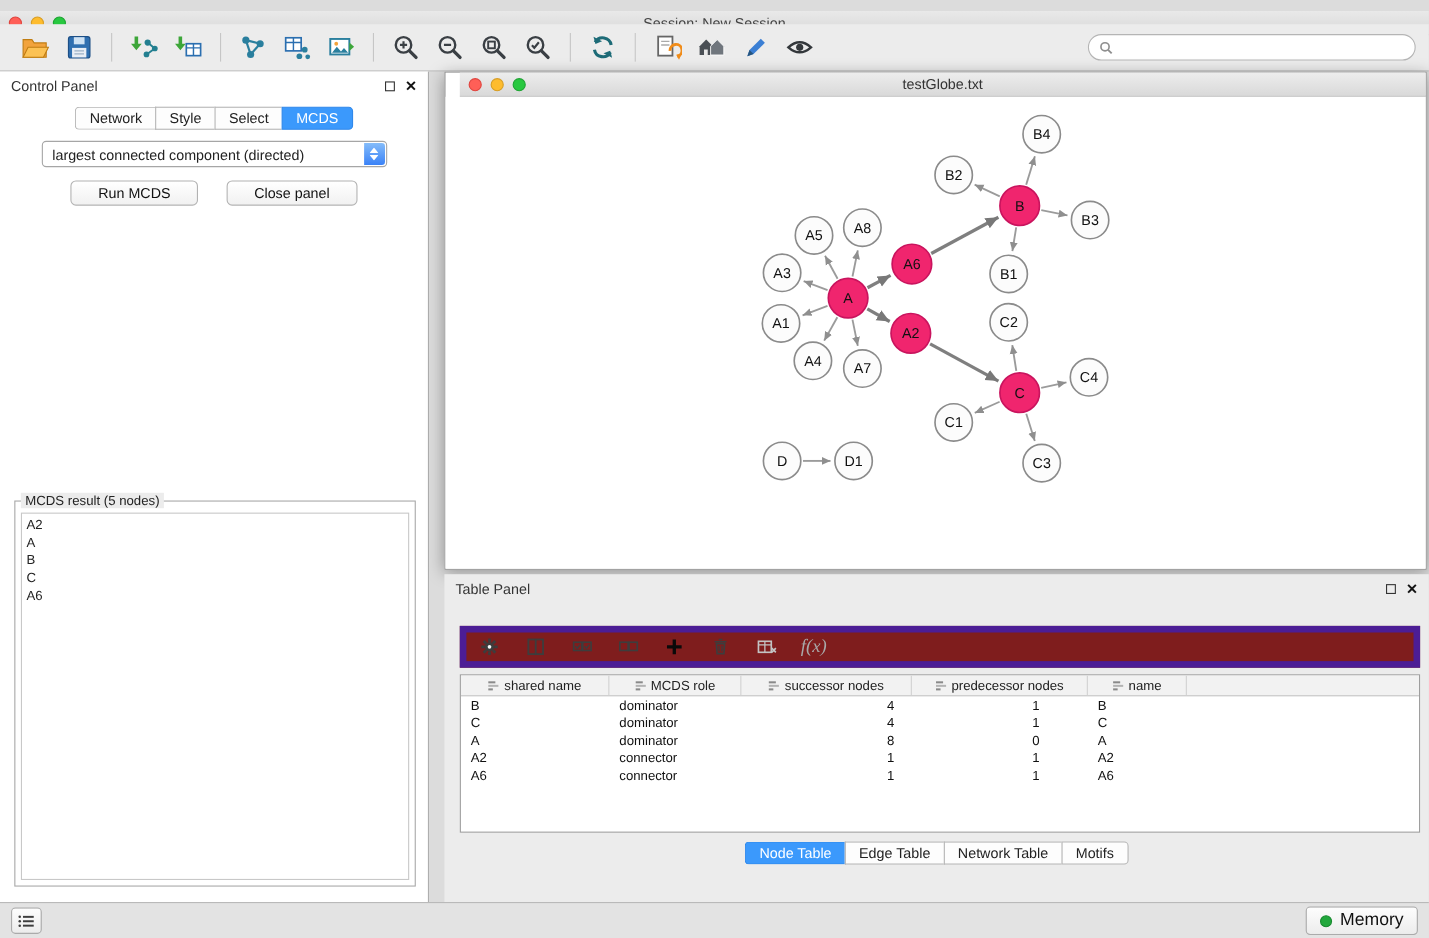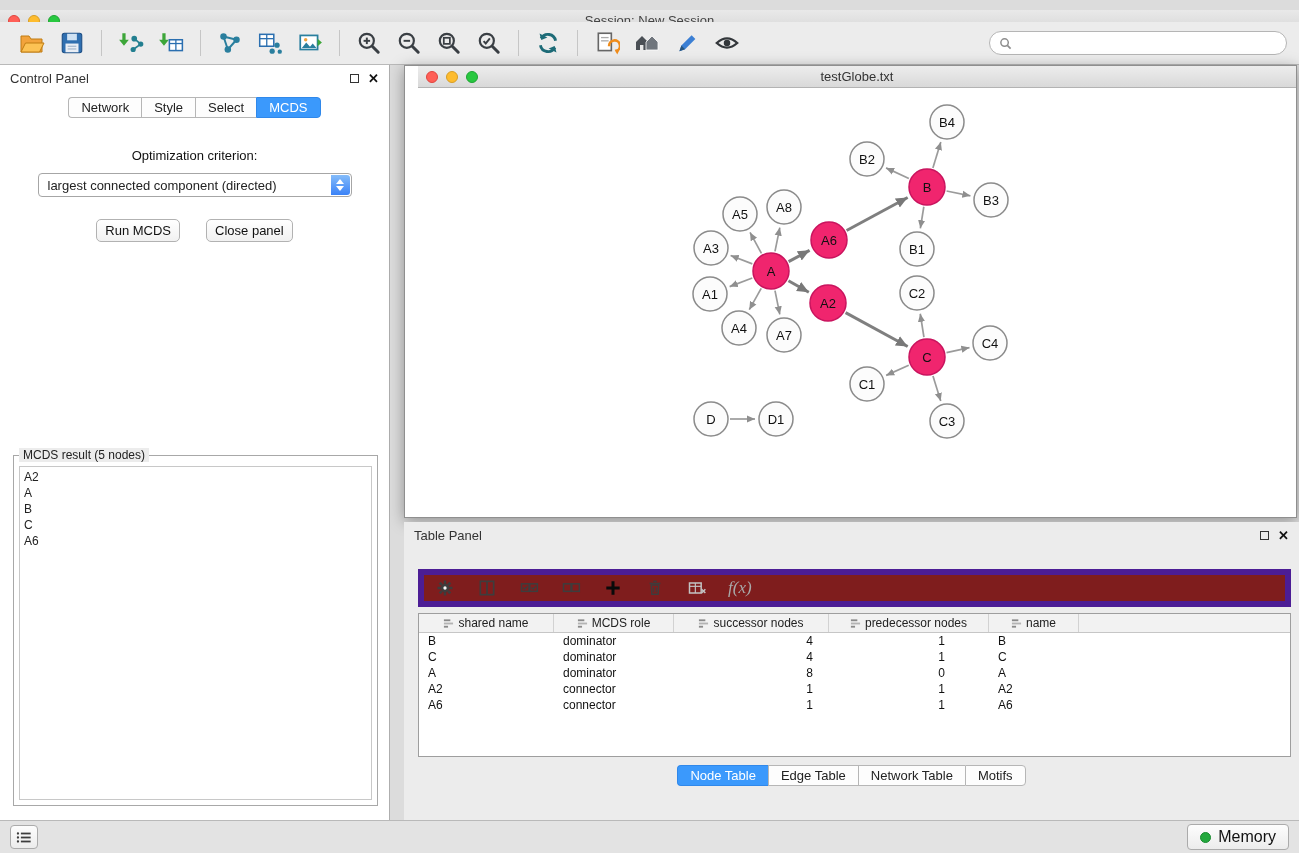--- a/index.html
+++ b/index.html
@@ -39,22 +39,22 @@
   .tab:last-child{ border-radius:0 4px 4px 0; border-right-width:1px; }
   .tab.active{ background:#3b99fc; border-color:#3088ea; color:#fff; }
   .opt-label { text-align:center; margin-top:30px; font-size:13px; color:#111; }
   .combo { margin:10px auto 0 auto; width:314px; height:24px; background:#fff; border:1px solid #a6a6a6;
     border-radius:4px; position:relative; display:flex; align-items:center; padding:0 24px 0 9px; font-size:13px; }
   .combo-text { white-space:nowrap; overflow:hidden; }
   .combo-btn { position:absolute; right:1px; top:1px; bottom:1px; width:19px;
     background:linear-gradient(#84bcfa,#3a82f7); border-radius:0 3px 3px 0;
     display:flex; flex-direction:column; align-items:center; justify-content:center; gap:2px; }
   .btn-row { display:flex; justify-content:center; gap:26px; margin-top:12px; }
-  .mac-btn { padding:3px 8px; font-size:13px; background:linear-gradient(#ffffff,#f1f1f1);
-    border:1px solid #b2b2b2; border-radius:5px; color:#111; cursor:default;margin-top:10px; }
+  .mac-btn { padding:3px 24px; font-size:13px; background:linear-gradient(#ffffff,#f1f1f1);
+    border:1px solid #b2b2b2; border-radius:5px; color:#111; cursor:default; }
   .result-group { position:absolute; left:13px; right:11px; top:390px; bottom:22px; border:1px solid #a8a8a8; }
   .result-title { position:absolute; top:-8px; left:5px; background:#ececec; padding:0 4px; font-size:12px; color:#222; }
   .result-list { position:absolute; left:5px; right:5px; top:10px; bottom:5px; background:#fff;
     border:1px solid #c8c8c8; font-size:12px; padding:2px 4px; overflow:auto; }
   .result-item { height:16px; line-height:16px; }
 
   
   .network-window { position:absolute; left:404px; top:65px; width:893px; height:453px;
     background:#fff; border:1px solid #8f8f8f; box-shadow:0 3px 14px rgba(0,0,0,0.35); }
   .net-titlebar { position:absolute; top:0; left:13px; right:0; height:22px;
@@ -254,21 +254,20 @@
         <span class="float-ic"></span>
         <span class="close-ic">✕</span>
       </span>
     </div>
     <div class="tabs-row">
         <div class="tab">Network</div>
         <div class="tab">Style</div>
         <div class="tab">Select</div>
         <div class="tab active">MCDS</div>
       </div>
-    <div class="opt-label">Optimization criterion:</div>
     <div class="combo">
       <span class="combo-text">largest connected component (directed)</span>
       <span class="combo-btn">
         <svg width="8" height="5" viewBox="0 0 8 5">
             <path d="M0 5 L4 0 L8 5 z" fill="#fff"></path>
           </svg>
         <svg width="8" height="5" viewBox="0 0 8 5">
             <path d="M0 0 L4 5 L8 0 z" fill="#fff"></path>
           </svg>
       </span>

